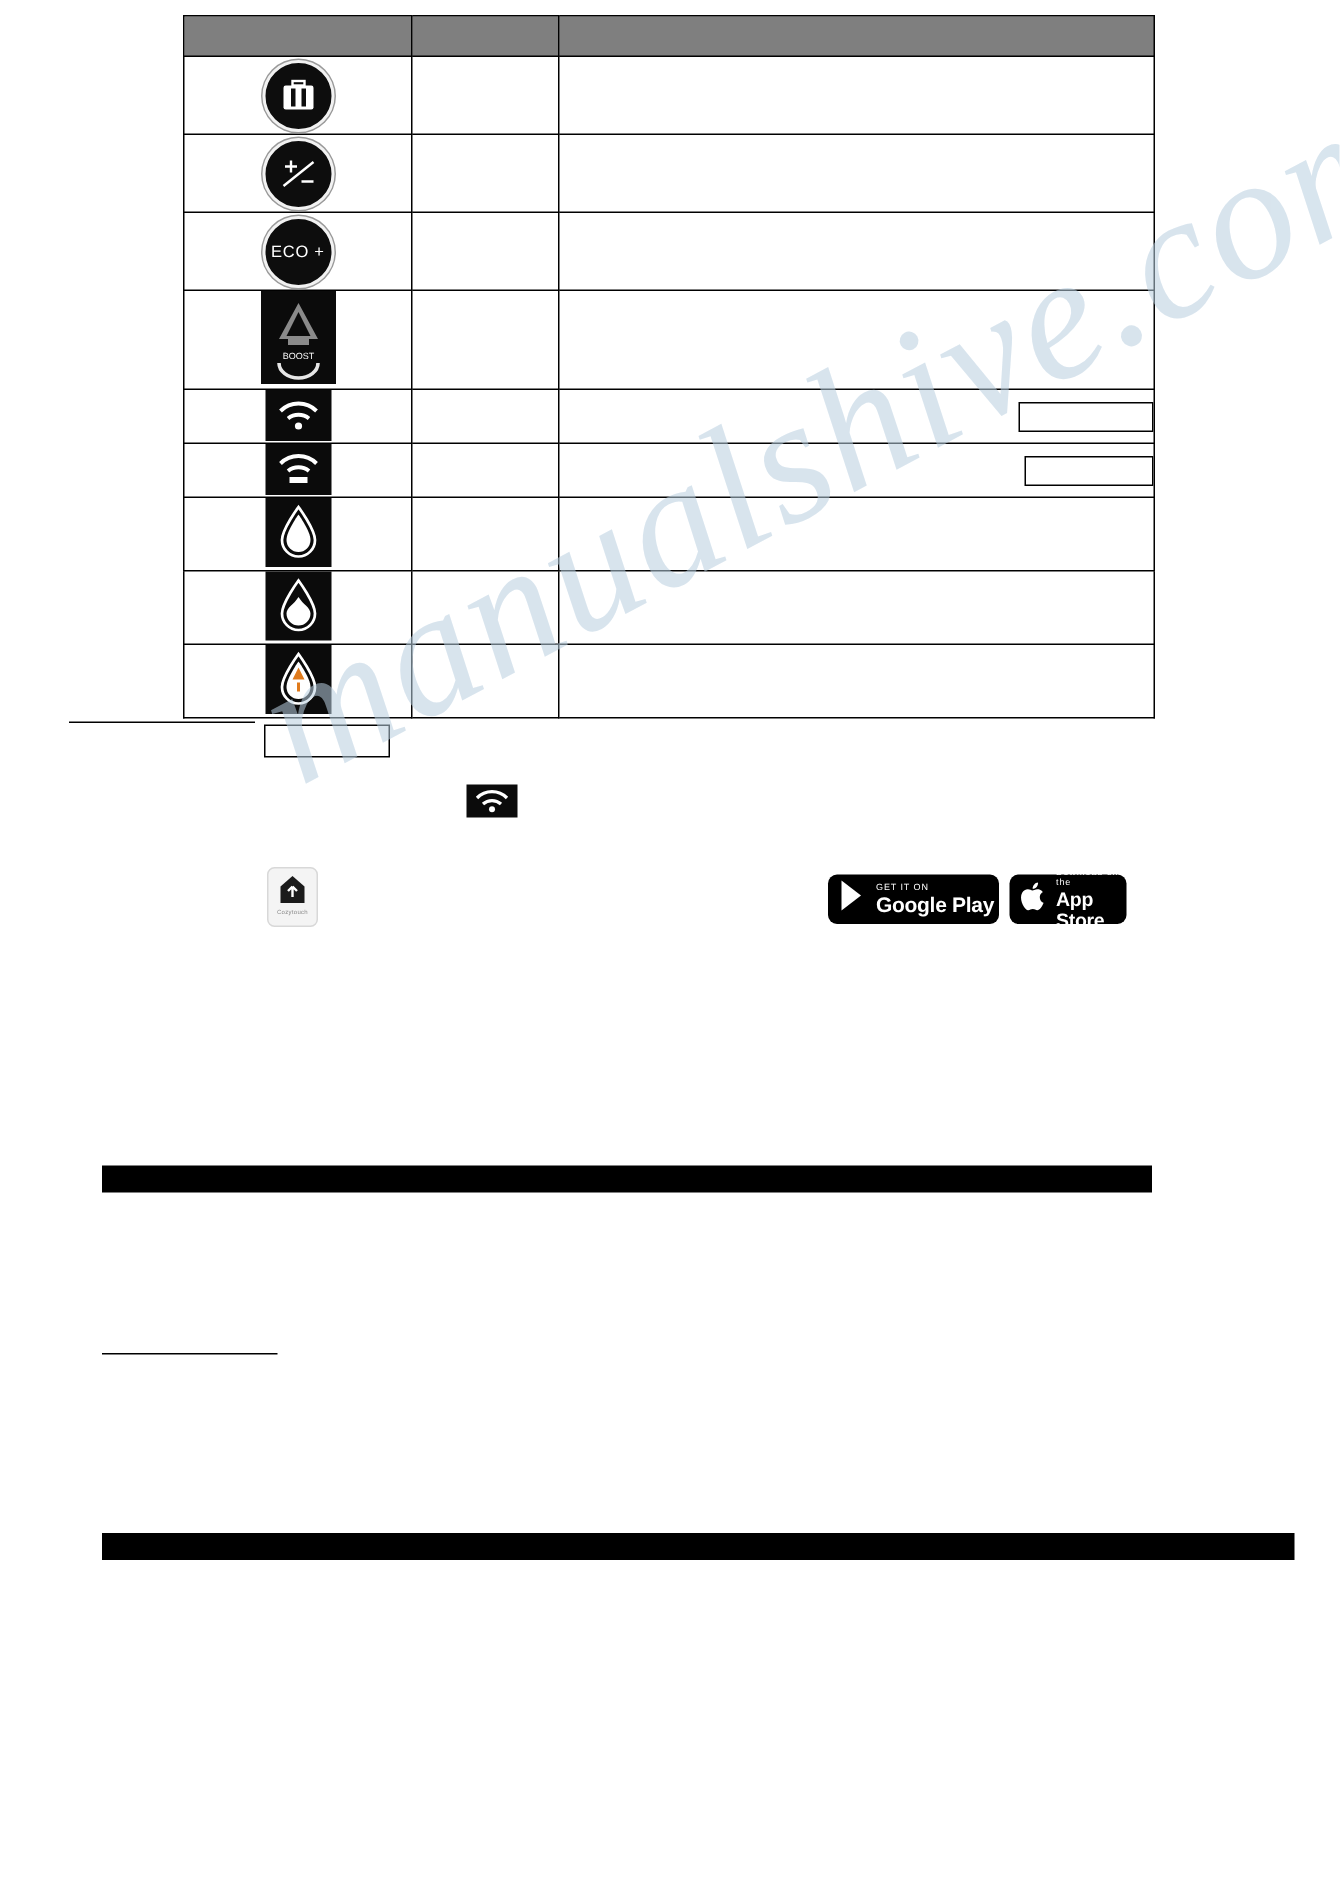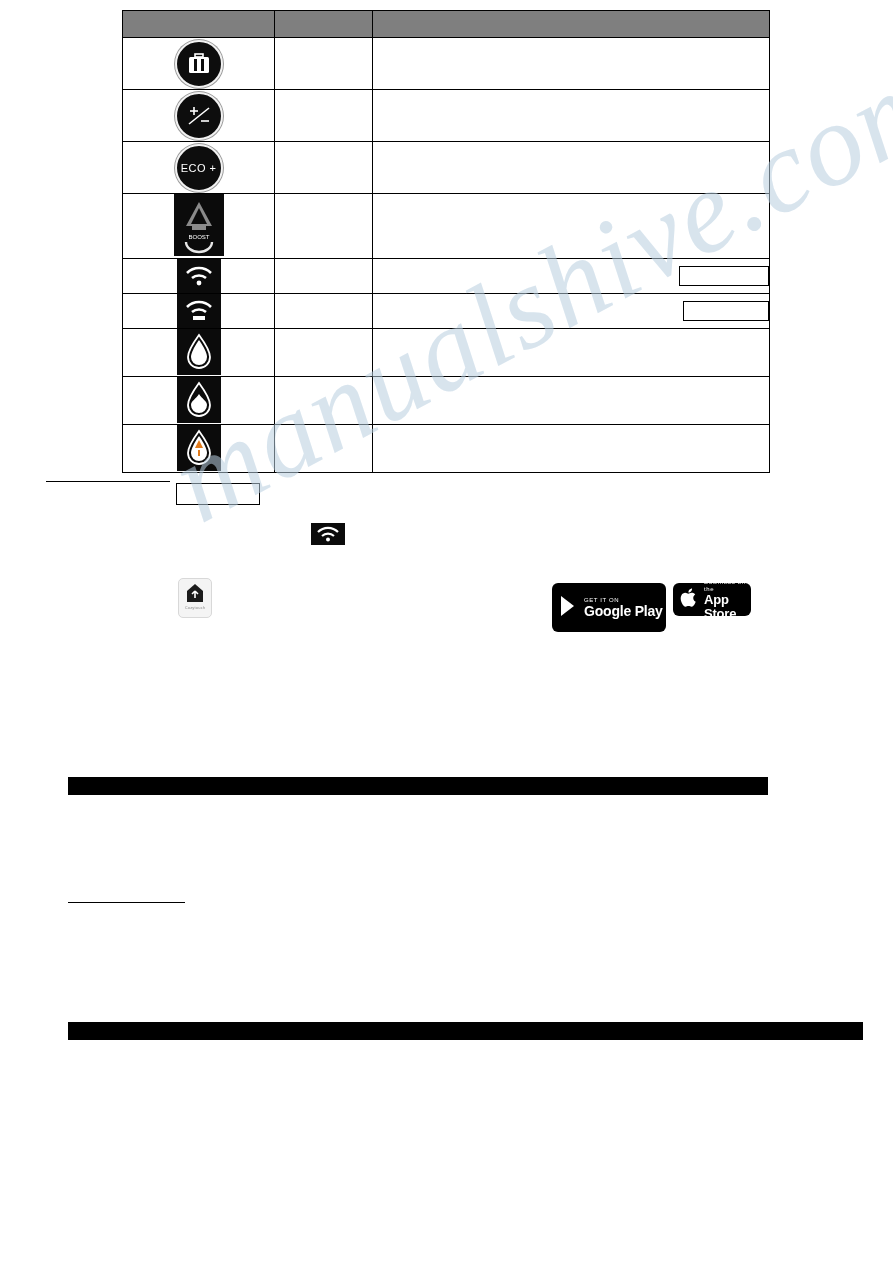--- a/index.html
+++ b/index.html
@@ -194,21 +194,21 @@
     display: flex;
     align-items: center;
     z-index: 3;
     color: #fff;
     box-sizing: border-box;
   }
   .badge-google {
     left: 552px;
     top: 583px;
     width: 114px;
-    height: 49px;
+    height: 33px;
     padding-left: 7px;
   }
   .badge-apple {
     left: 673px;
     top: 583px;
     width: 78px;
     height: 33px;
     padding-left: 7px;
   }
   .badge-txt-small {

